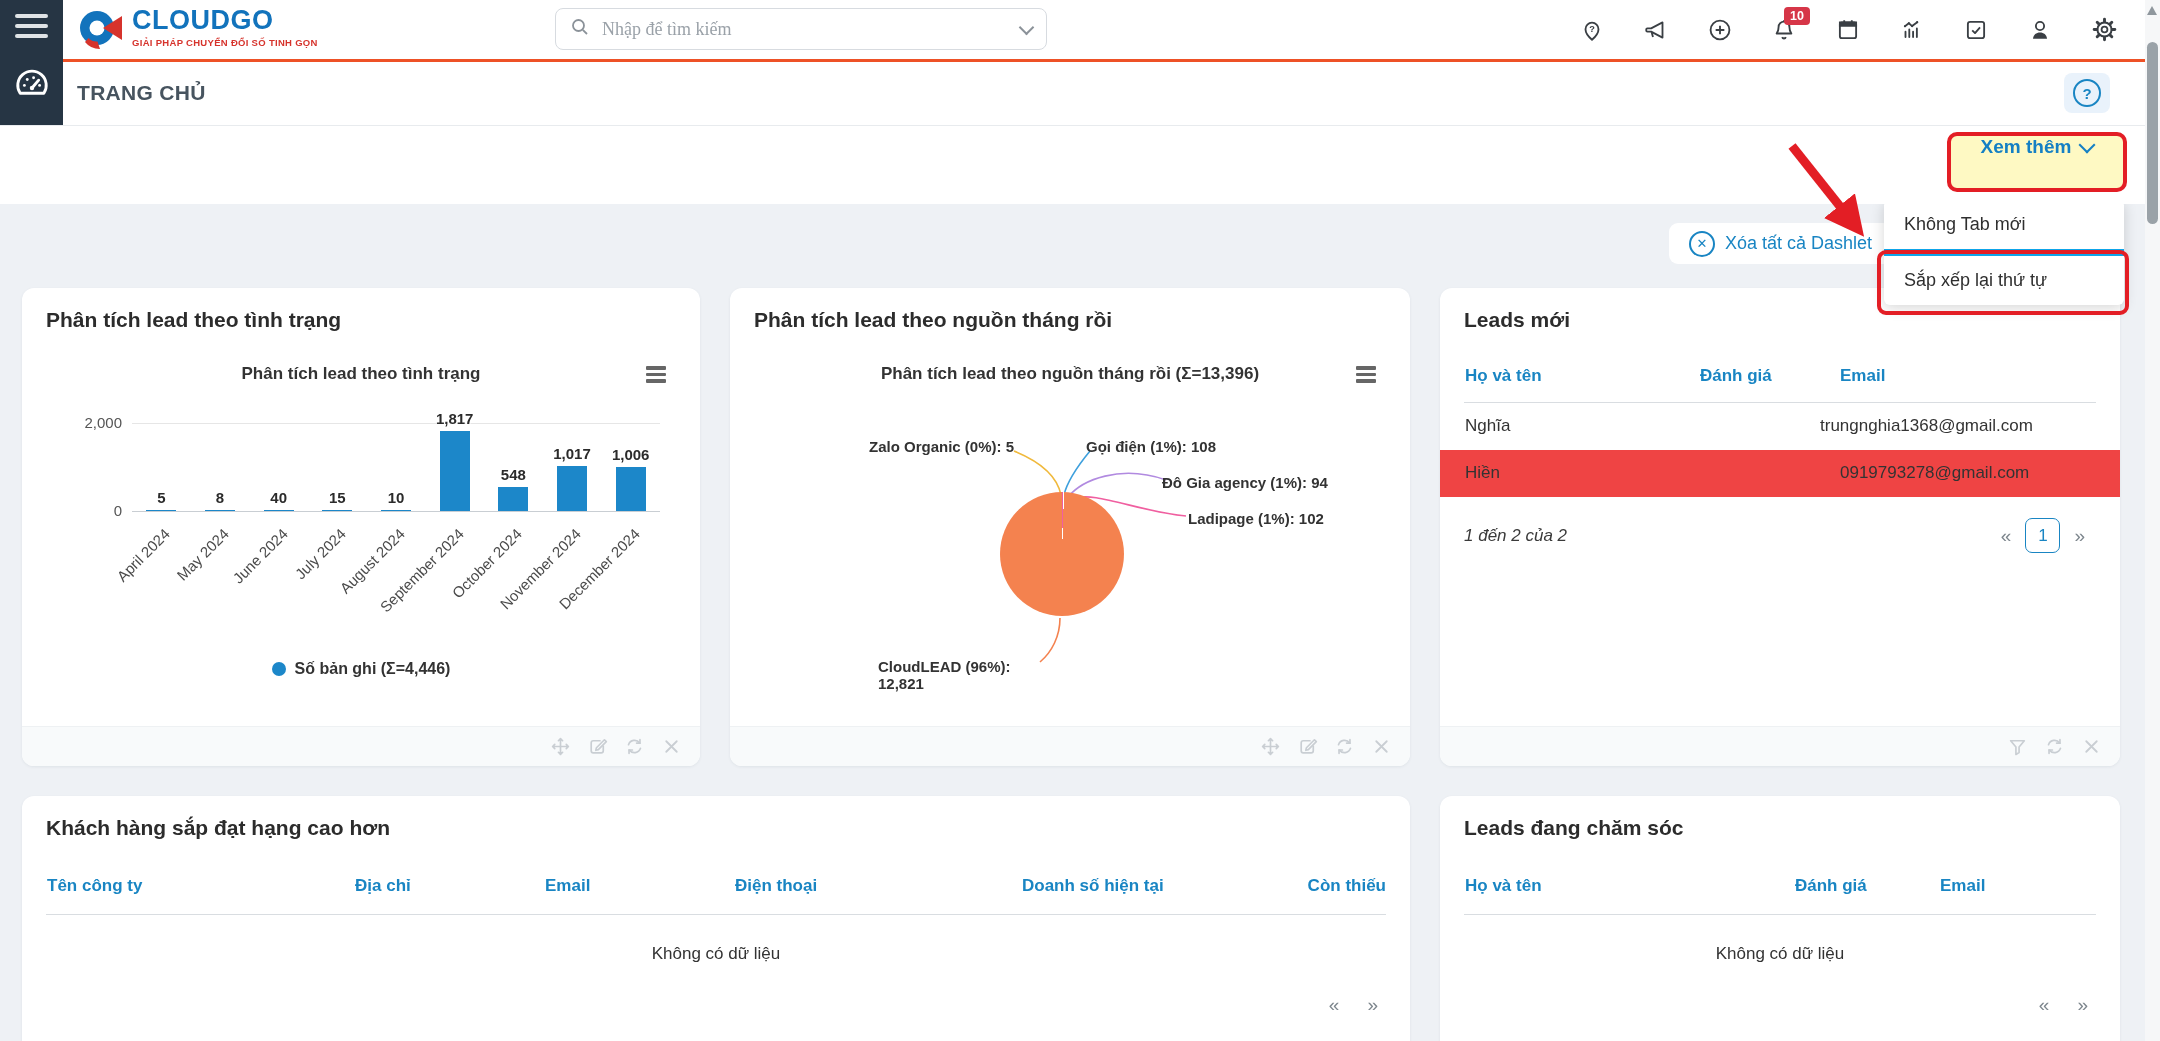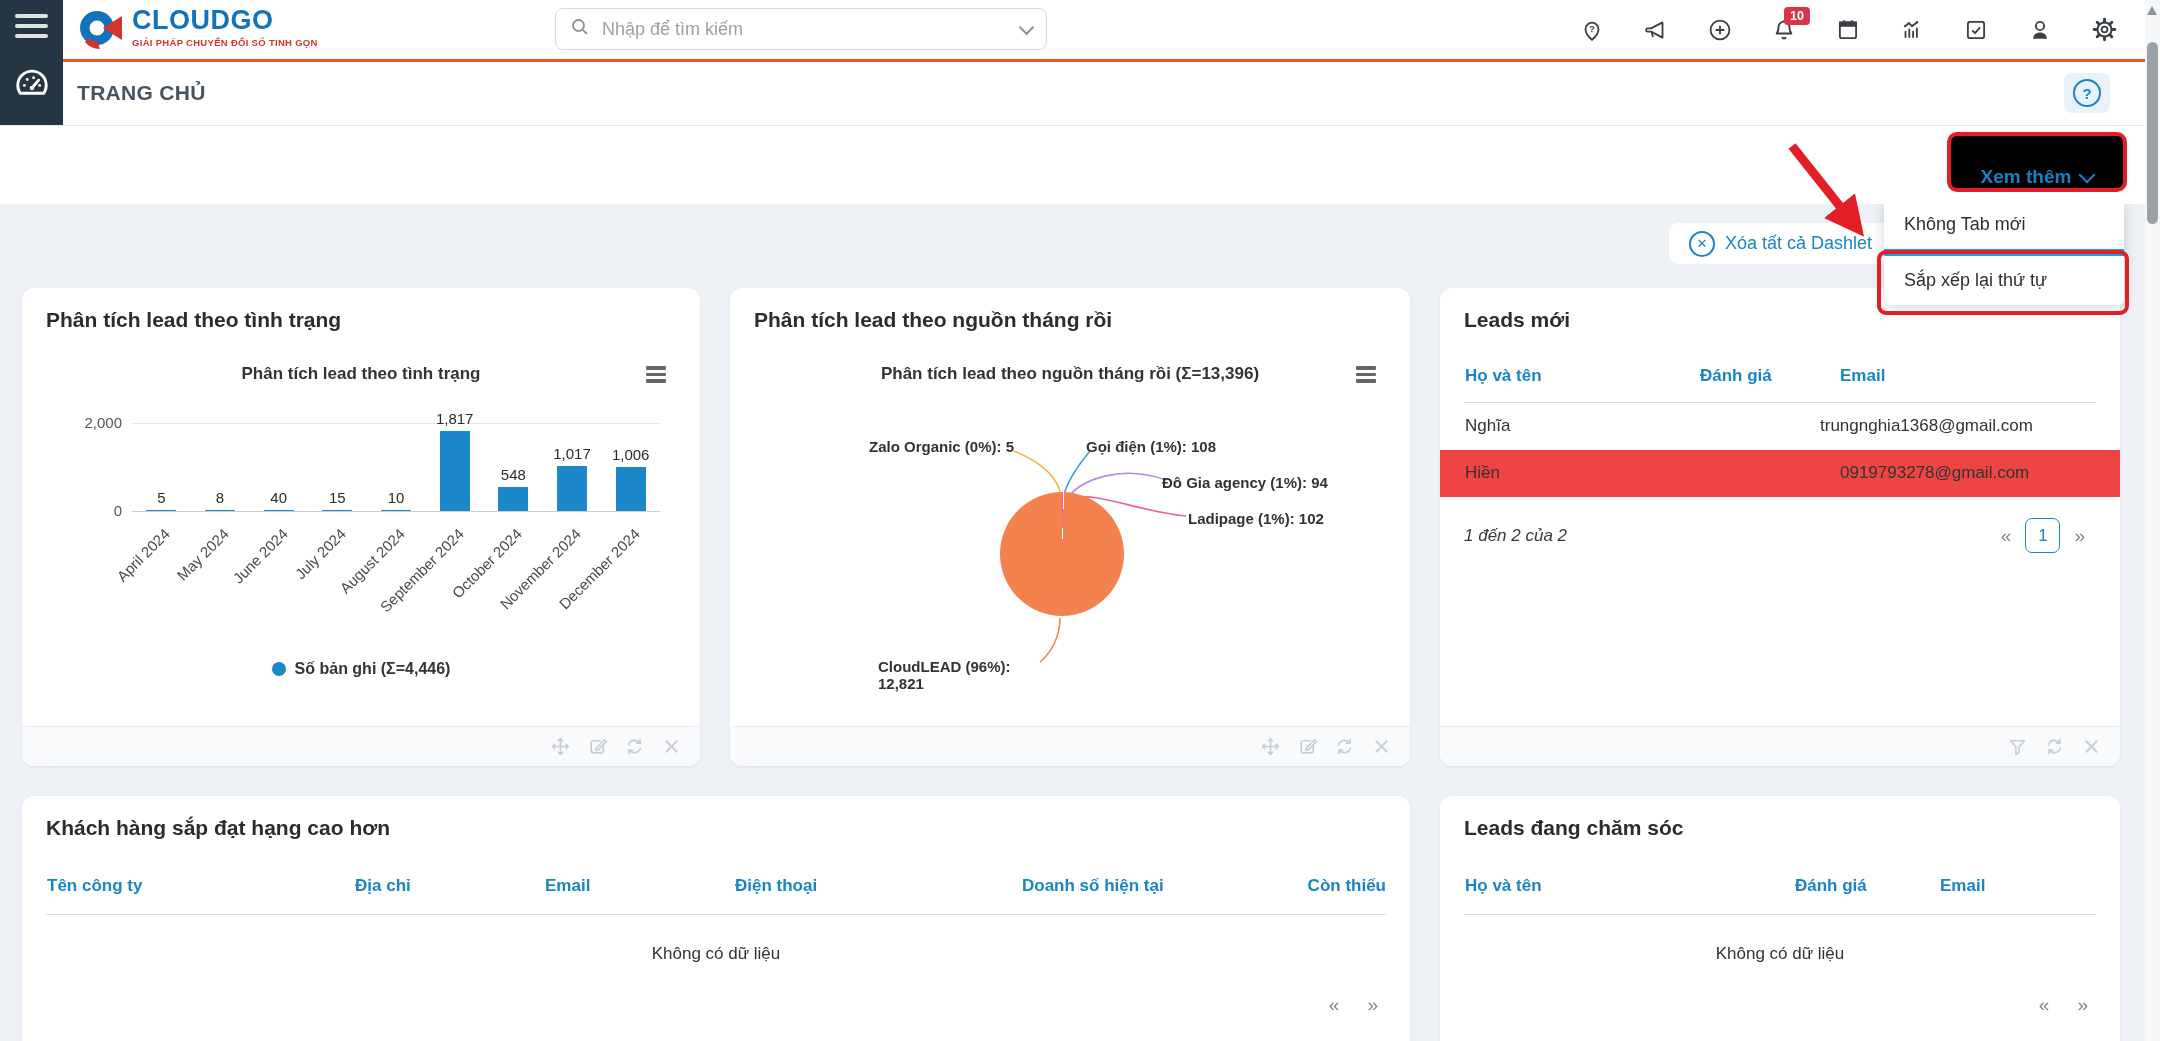--- a/index.html
+++ b/index.html
@@ -10,40 +10,40 @@
   .topbar{position:relative;height:59px;background:#fff;}
   .orange-line{height:3px;background:#ee5126;}
   .dark-rail{position:absolute;left:0;top:0;width:63px;height:125px;background:#263544;z-index:6;display:flex;flex-direction:column;align-items:center;}
   .hamburger{margin-top:14px;display:flex;flex-direction:column;gap:6px;cursor:pointer;}
   .hamburger div{width:33px;height:4px;background:#dfe3e6;border-radius:2px;}
   .rail-gauge{margin-top:26px;}
   .logo{position:absolute;left:78px;top:5px;display:flex;align-items:flex-start;gap:8px;}
   .brand-wrap{display:flex;flex-direction:column;}
   .brand{font-size:27px;font-weight:800;color:#1273bc;letter-spacing:.5px;line-height:30px;}
   .tagline{font-size:9.5px;font-weight:700;color:#d6332c;letter-spacing:.3px;margin-top:2px;}
-  .search{position:absolute;left:555px;top:8px;width:492px;height:42px;border:1px solid #d7dbe0;border-radius:8px;display:flex;align-items:center;padding:0 14px;gap:10px;background:#fff;box-sizing:border-box;}
+  .search{position:absolute;left:555px;top:8px;width:492px;height:42px;border:1px solid #d7dbe0;border-radius:8px;display:flex;align-items:center;padding:0 14px;gap:10px;background:#fff;box-sizing:border-box;font-family:Liberation Serif, serif;}
   .search input{flex:1;border:none;outline:none;font-size:18px;color:#333;background:transparent;font-family:inherit;}
   .search input::placeholder{color:#9aa1a8;}
   .chev{width:9px;height:9px;border-right:2.2px solid #8b9299;border-bottom:2.2px solid #8b9299;transform:rotate(45deg);margin-top:-4px;}
   .top-icons{position:absolute;right:42px;top:0;height:59px;display:flex;align-items:center;gap:36px;}
   .tico{position:relative;width:28px;height:28px;display:flex;align-items:center;justify-content:center;cursor:pointer;}
   .badge{position:absolute;top:-9px;left:14px;background:#d63648;color:#fff;font-size:12.5px;font-weight:700;padding:1px 6px;border-radius:4px;line-height:16px;}
 
   
   .pageheader{position:relative;height:63px;background:#fff;border-bottom:1px solid #e8ebee;}
   .page-title{position:absolute;left:77px;top:19px;font-size:21px;font-weight:700;color:#47545f;letter-spacing:.3px;}
   .help-btn{position:absolute;right:50px;top:11px;width:46px;height:40px;background:#e9f2fb;border-radius:8px;display:flex;align-items:center;justify-content:center;cursor:pointer;}
   .help-q{width:24px;height:24px;border:2px solid #1985c3;border-radius:50%;color:#1985c3;font-weight:700;font-size:15px;display:flex;align-items:center;justify-content:center;}
 
   
   .tabrow{position:relative;height:78px;background:#fff;}
   .tabs{position:absolute;left:18px;top:8px;display:flex;align-items:flex-end;height:70px;}
   .tab{font-size:19px;font-weight:700;color:#37424c;padding:0 42px;height:70px;display:flex;align-items:center;cursor:pointer;}
   .tab.active{background:#f3f6f9;border:1px solid #e5eaee;border-bottom:none;border-radius:12px 12px 0 0;color:#1580c4;}
-  .more-annot{position:absolute;right:33px;top:6px;width:180px;height:60px;border:4px solid #e31e25;border-radius:10px;box-sizing:border-box;display:flex;align-items:flex-end;justify-content:center;background:#000000;margin-left:8px;}
+  .more-annot{position:absolute;right:33px;top:6px;width:180px;height:60px;border:4px solid #e31e25;border-radius:10px;box-sizing:border-box;display:flex;align-items:flex-start;justify-content:center;background:#fef9c3;margin-left:8px;}
   .more-btn{display:flex;align-items:center;gap:10px;color:#1580c4;font-size:19px;font-weight:600;cursor:pointer;}
   .chev-blue{width:10px;height:10px;border-right:2.6px solid #1580c4;border-bottom:2.6px solid #1580c4;transform:rotate(45deg);margin-top:-5px;}
 
   
   .content{position:relative;height:838px;background:#eef1f5;overflow:hidden;}
   .clear-all{position:absolute;right:268px;top:19px;height:41px;background:#fff;border-radius:9px;display:flex;align-items:center;gap:10px;padding:0 20px;color:#1985c3;font-size:18px;cursor:pointer;z-index:5;}
   .xcirc{width:22px;height:22px;border:2px solid #1985c3;border-radius:50%;display:flex;align-items:center;justify-content:center;font-size:13px;font-weight:700;color:#1985c3;}
   .dropdown{position:absolute;right:36px;top:-4px;width:240px;background:#fff;border-radius:6px;box-shadow:0 3px 14px rgba(0,0,0,.16);z-index:10;}
   .dd-item{padding:14px 20px;font-size:18px;color:#2f2f2f;cursor:pointer;}
   .dd-item + .dd-item{border-top:7px solid #0ea5e9;}
@@ -57,21 +57,21 @@
   .chart-title{position:absolute;left:0;right:0;top:76px;text-align:center;font-size:17px;font-weight:700;color:#333;}
   .ctx-menu{position:absolute;right:34px;top:78px;display:flex;flex-direction:column;gap:3px;cursor:pointer;}
   .ctx-menu div{width:20px;height:3.5px;background:#666;border-radius:1px;}
 
   
   .gridline{position:absolute;left:110px;right:40px;top:135px;border-top:1px solid #e6e6e6;}
   .baseline{position:absolute;left:110px;right:40px;top:223px;border-top:1px solid #c9ced3;}
   .ytick{position:absolute;left:20px;width:80px;text-align:right;font-size:15px;color:#555;}
   .bar-plot{position:absolute;left:110px;right:40px;top:135px;height:88px;}
   .bar{position:absolute;bottom:0;width:30px;}
-  .bar-label{position:absolute;width:80px;text-align:center;font-size:15px;font-weight:400;color:#2b2b2b;text-shadow:-1px -1px 0 #fff,1px -1px 0 #fff,-1px 1px 0 #fff,1px 1px 0 #fff;}
+  .bar-label{position:absolute;width:80px;text-align:center;font-size:15px;font-weight:700;color:#2b2b2b;text-shadow:-1px -1px 0 #fff,1px -1px 0 #fff,-1px 1px 0 #fff,1px 1px 0 #fff;}
   .bar-xlabels{position:absolute;left:110px;right:40px;top:229px;height:140px;}
   .xlab{position:absolute;top:8px;width:160px;text-align:right;font-size:15px;color:#4b4b4b;transform:rotate(-45deg);transform-origin:top right;white-space:nowrap;}
   .legend{position:absolute;left:0;right:0;top:372px;display:flex;align-items:center;justify-content:center;gap:9px;}
   .legend-dot{width:14px;height:14px;border-radius:50%;}
   .legend-text{font-size:16px;font-weight:700;color:#333;}
 
   
   .pie{position:absolute;left:270px;top:204px;width:124px;height:124px;border-radius:50%;}
   .pie-label{position:absolute;font-size:15px;font-weight:700;color:#333;white-space:nowrap;}
   .pie-svg{position:absolute;left:0;top:0;pointer-events:none;}

